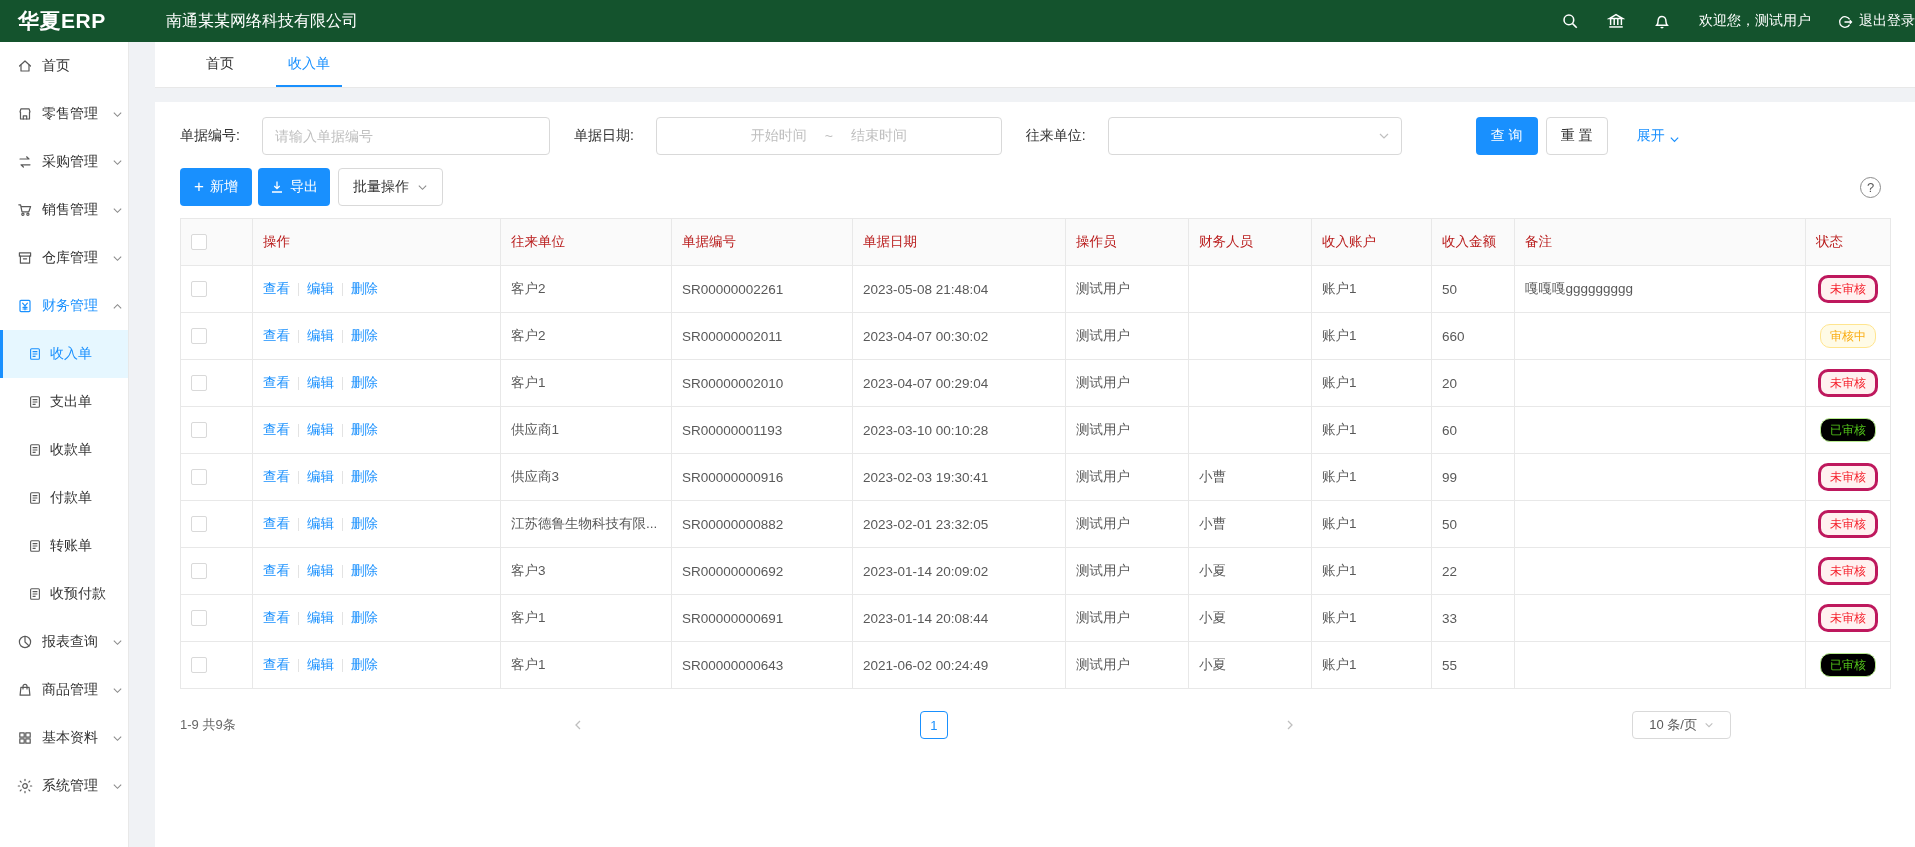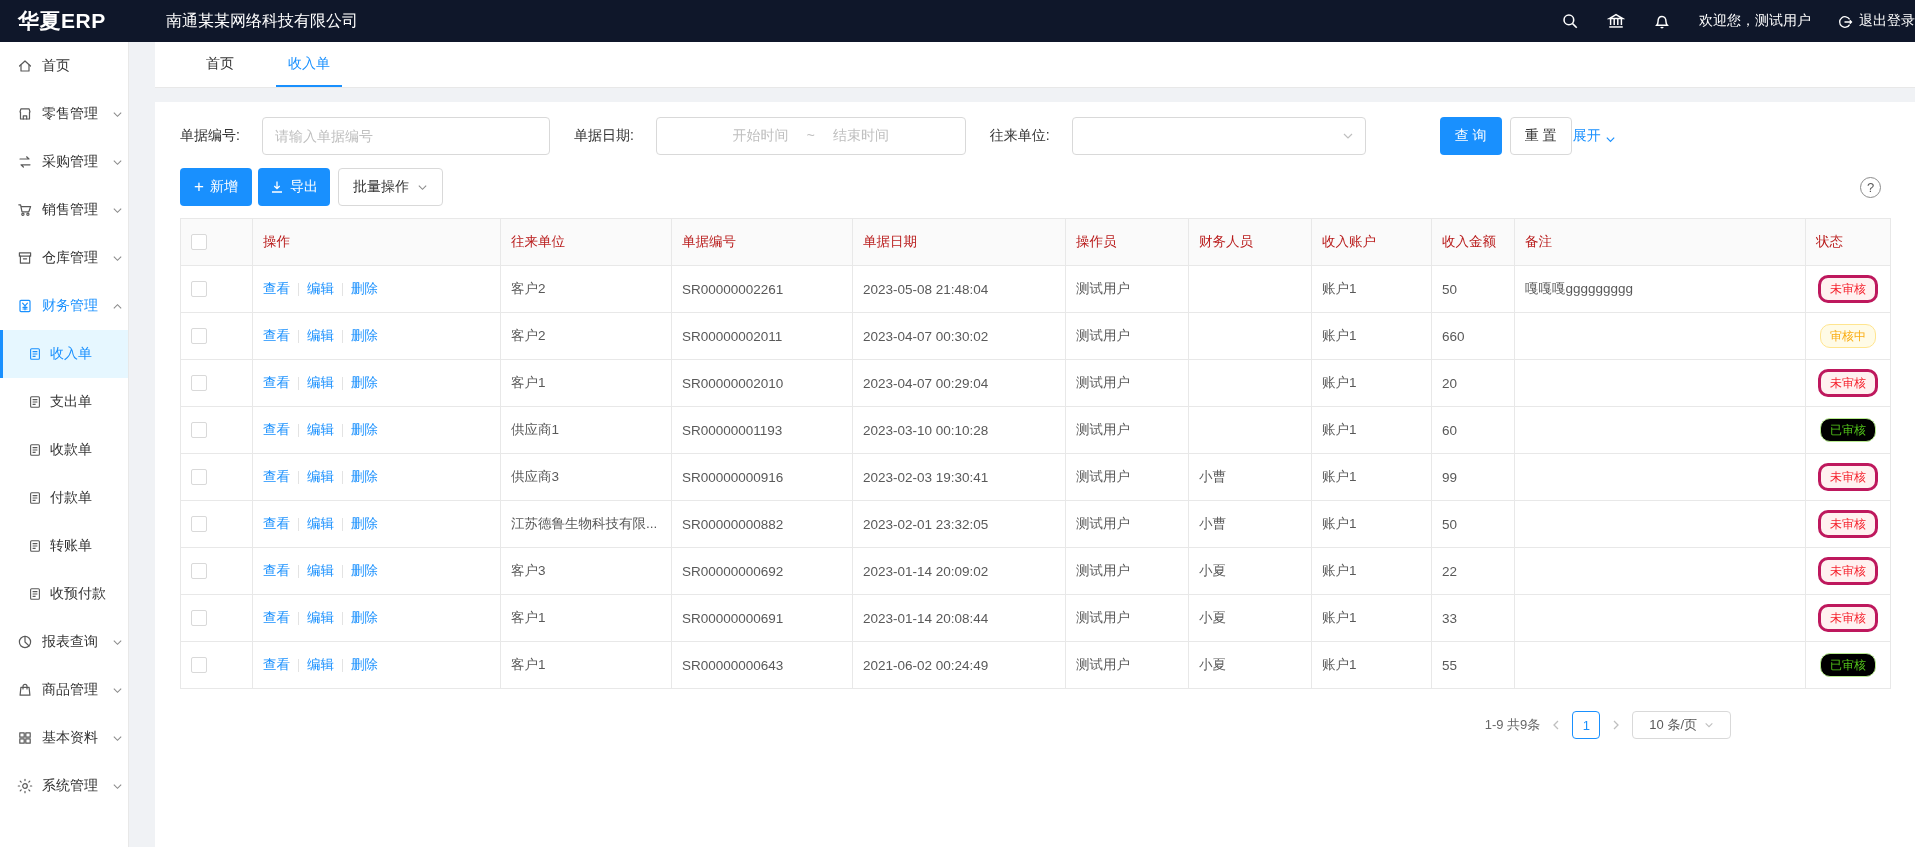--- a/index.html
+++ b/index.html
@@ -2,21 +2,21 @@
 <html><head>
 <meta charset="utf-8">
 <style>
   * { margin:0; padding:0; box-sizing:border-box; }
   html,body { width:1915px; height:847px; overflow:hidden; }
   body { font-family:"Liberation Sans","DejaVu Sans",sans-serif; background:#fff; color:#333; }
 
   .app { width:1915px; height:847px; display:flex; flex-direction:column; }
 
   
-  .topbar { height:42px; background:#0f172a; display:flex; align-items:center; color:#fff; flex:0 0 42px; }
+  .topbar { height:42px; background:#14532d; display:flex; align-items:center; color:#fff; flex:0 0 42px; }
   .logo { width:129px; padding-left:18px; font-size:21px; font-weight:bold; letter-spacing:.5px; white-space:nowrap; }
   .company { margin-left:37px; font-size:16px; }
   .topbar-right { margin-left:auto; display:flex; align-items:center; }
   .tb-icon { display:inline-flex; width:18px; height:18px; margin-left:28px; cursor:pointer; }
   .tb-icon svg { width:18px; height:18px; }
   .welcome { margin-left:28px; font-size:14px; }
   .logout { margin-left:26px; display:flex; align-items:center; font-size:14px; cursor:pointer; }
   .logout .tb-icon { margin-left:0; margin-right:6px; width:16px; height:16px; }
 
   .body-row { flex:1; display:flex; min-height:0; }
@@ -47,30 +47,30 @@
   .tab-gap { height:14px; flex:0 0 14px; background:#f0f2f5; }
 
   .content { flex:1; padding:14px 24px 0 25px; position:relative; overflow:hidden; }
 
   
   .filter-row { display:flex; align-items:center; height:40px; font-size:14px; color:#333; white-space:nowrap; }
   .f-label { margin-right:22px; }
   .txt-input { width:288px; height:38px; border:1px solid #d9d9d9; border-radius:4px; padding:0 12px; font-size:14px; color:#333; outline:none; font-family:inherit; }
   .txt-input::placeholder { color:#bfbfbf; }
   .ml { margin-left:24px; }
-  .date-range { width:310px; height:38px; border:1px solid #d9d9d9; border-radius:4px; display:flex; align-items:center; justify-content:center; gap:18px; color:#bfbfbf; font-size:14px; cursor:pointer;font-family:Liberation Mono, monospace; }
+  .date-range { width:346px; height:38px; border:1px solid #d9d9d9; border-radius:4px; display:flex; align-items:center; justify-content:center; gap:18px; color:#bfbfbf; font-size:14px; cursor:pointer; }
   .select-box { width:294px; height:38px; border:1px solid #d9d9d9; border-radius:4px; display:flex; align-items:center; padding:0 11px; cursor:pointer; }
   .select-box .chev { margin-left:auto; width:12px; height:12px; color:#bfbfbf; }
   .select-box .chev svg { width:12px; height:12px; display:block; }
   .btn { height:38px; border-radius:4px; border:1px solid transparent; font-size:14px; display:inline-flex; align-items:center; justify-content:center; cursor:pointer; font-family:inherit; }
   .btn-primary { background:#1990fe; color:#fff; }
   .btn-default { background:#fff; color:#333; border-color:#d9d9d9; }
   .btn-query { width:62px; margin-left:74px; }
   .btn-reset { width:62px; margin-left:8px; }
-  .expand-link { margin-left:1px; color:#1990fe; display:inline-flex; align-items:flex-end; gap:4px; cursor:pointer; font-size:14px; }
+  .expand-link { margin-left:29px; color:#1990fe; display:inline-flex; align-items:flex-end; gap:4px; cursor:pointer; font-size:14px; }
   .expand-link .chev { width:11px; height:11px; }
   .expand-link .chev svg { width:11px; height:11px; display:block; }
 
   
   .action-row { margin-top:12px; display:flex; align-items:center; position:relative; height:38px; }
   .btn-add { width:72px; gap:6px; }
   .btn-export { width:72px; margin-left:6px; gap:6px; }
   .btn-export .icn, .btn-add .plus { display:inline-flex; width:14px; height:14px; }
   .btn-export .icn svg { width:14px; height:14px; }
   .btn-add .plus { font-size:17px; line-height:14px; width:auto; }
@@ -88,21 +88,21 @@
   .cb { display:inline-block; width:16px; height:16px; border:1px solid #d9d9d9; border-radius:2px; background:#fff; vertical-align:middle; cursor:pointer; }
   .row-links { display:inline-flex; align-items:center; gap:8px; }
   .row-links a { color:#1990fe; text-decoration:none; cursor:pointer; }
   .sep { width:1px; height:13px; background:#e3e3e3; display:inline-block; }
   .badge { display:inline-block; padding:3px 9px; font-size:12px; border-radius:10px; line-height:16px; }
   .badge-red { color:#f5222d; background:#fff1f0; border:3px solid #be185d; }
   .badge-orange { color:#faad14; background:#fffbe6; border:1px solid #ffe58f; }
   .badge-green { color:#52c41a; background:#000000; border:1px solid #b7eb8f; }
 
   
-  .pagination { margin-top:22px; display:flex; align-items:center; justify-content:flex-end; padding-right:160px; gap:10px; font-size:13px; color:#666; }
+  .pagination { margin-top:22px; display:flex; align-items:center; justify-content:space-between; padding-right:160px; gap:10px; font-size:13px; color:#666; }
   .pg-chev { width:12px; height:12px; color:#bfbfbf; cursor:pointer; display:inline-flex; }
   .pg-chev svg { width:12px; height:12px; display:block; }
   .pg-chev.prev svg { transform:rotate(90deg); }
   .pg-chev.next svg { transform:rotate(-90deg); }
   .pg-page { width:28px; height:28px; border:1px solid #1990fe; color:#1990fe; border-radius:4px; display:flex; align-items:center; justify-content:center; background:#fff; cursor:pointer; }
   .pg-size { height:28px; border:1px solid #d9d9d9; border-radius:4px; display:inline-flex; align-items:center; padding:0 16px; gap:7px; color:#595959; cursor:pointer; background:#fff; }
   .pg-size .chev { width:10px; height:10px; color:#bfbfbf; }
   .pg-size .chev svg { width:10px; height:10px; display:block; }
 </style>
 </head>

